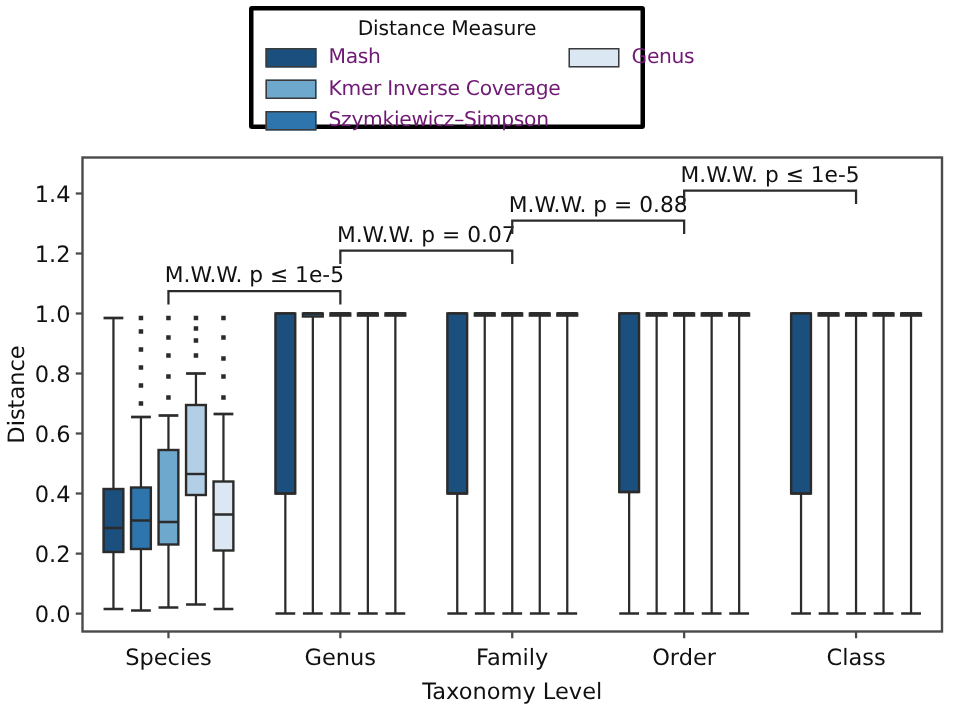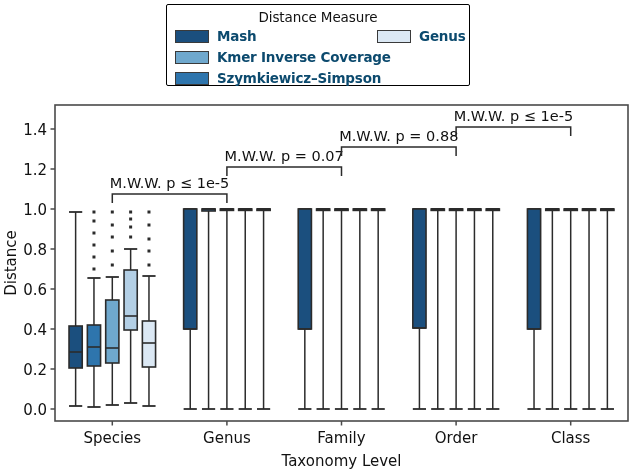--- a/index.html
+++ b/index.html
@@ -24,23 +24,23 @@
     position: absolute;
     left: 0; top: 0;
     width: 640px;
     height: 473px;
     display: block;
   }
   .legend-box {
     position: absolute;
     left: 166px;
     top: 4px;
-    width: 304px;
+    width: 264px;
     height: 82px;
-    border: 1px solid #000000;
+    border: 3px solid #000000;
     border-radius: 2px;
     background: #ffffff;
     box-sizing: border-box;
   }
   .legend-title {
     text-align: center;
     font-size: 13.5px;
     color: #111111;
     margin-top: 4px;
     letter-spacing: -0.1px;
@@ -67,24 +67,23 @@
   .swatch {
     width: 34px;
     height: 13px;
     border: 1.3px solid #3a3a3a;
     box-sizing: border-box;
     margin-right: 8px;
     flex: 0 0 auto;
   }
   .legend-label {
     font-size: 13.5px;
-    color: #0c4a6e;
+    color: #701a75;
     white-space: nowrap;
     letter-spacing: -0.2px;
-    font-weight: bold;
   }
 </style>
 </head>
 <body>
 
 <div id="figure">
 
   <svg id="plot" xmlns="http://www.w3.org/2000/svg" viewBox="0 0 640 473">
       <rect x="55" y="105" width="573" height="316" fill="none" stroke="#4a4a4a" stroke-width="1.6"></rect>
       <line x1="50.5" y1="409" x2="55" y2="409" stroke="#4a4a4a" stroke-width="1.5"></line>

